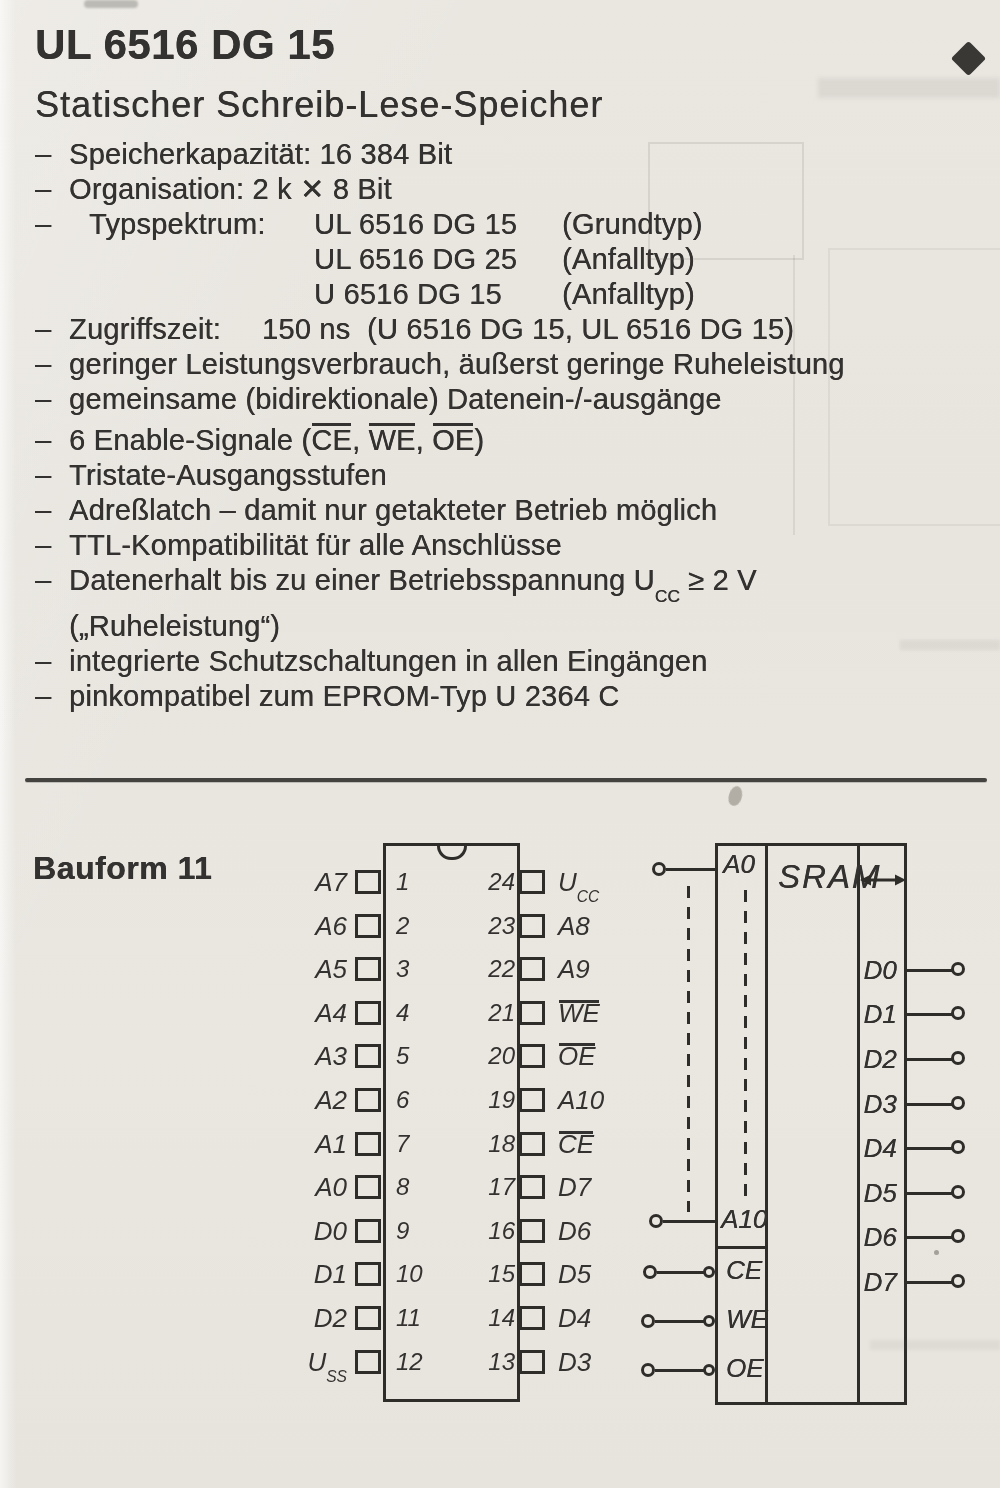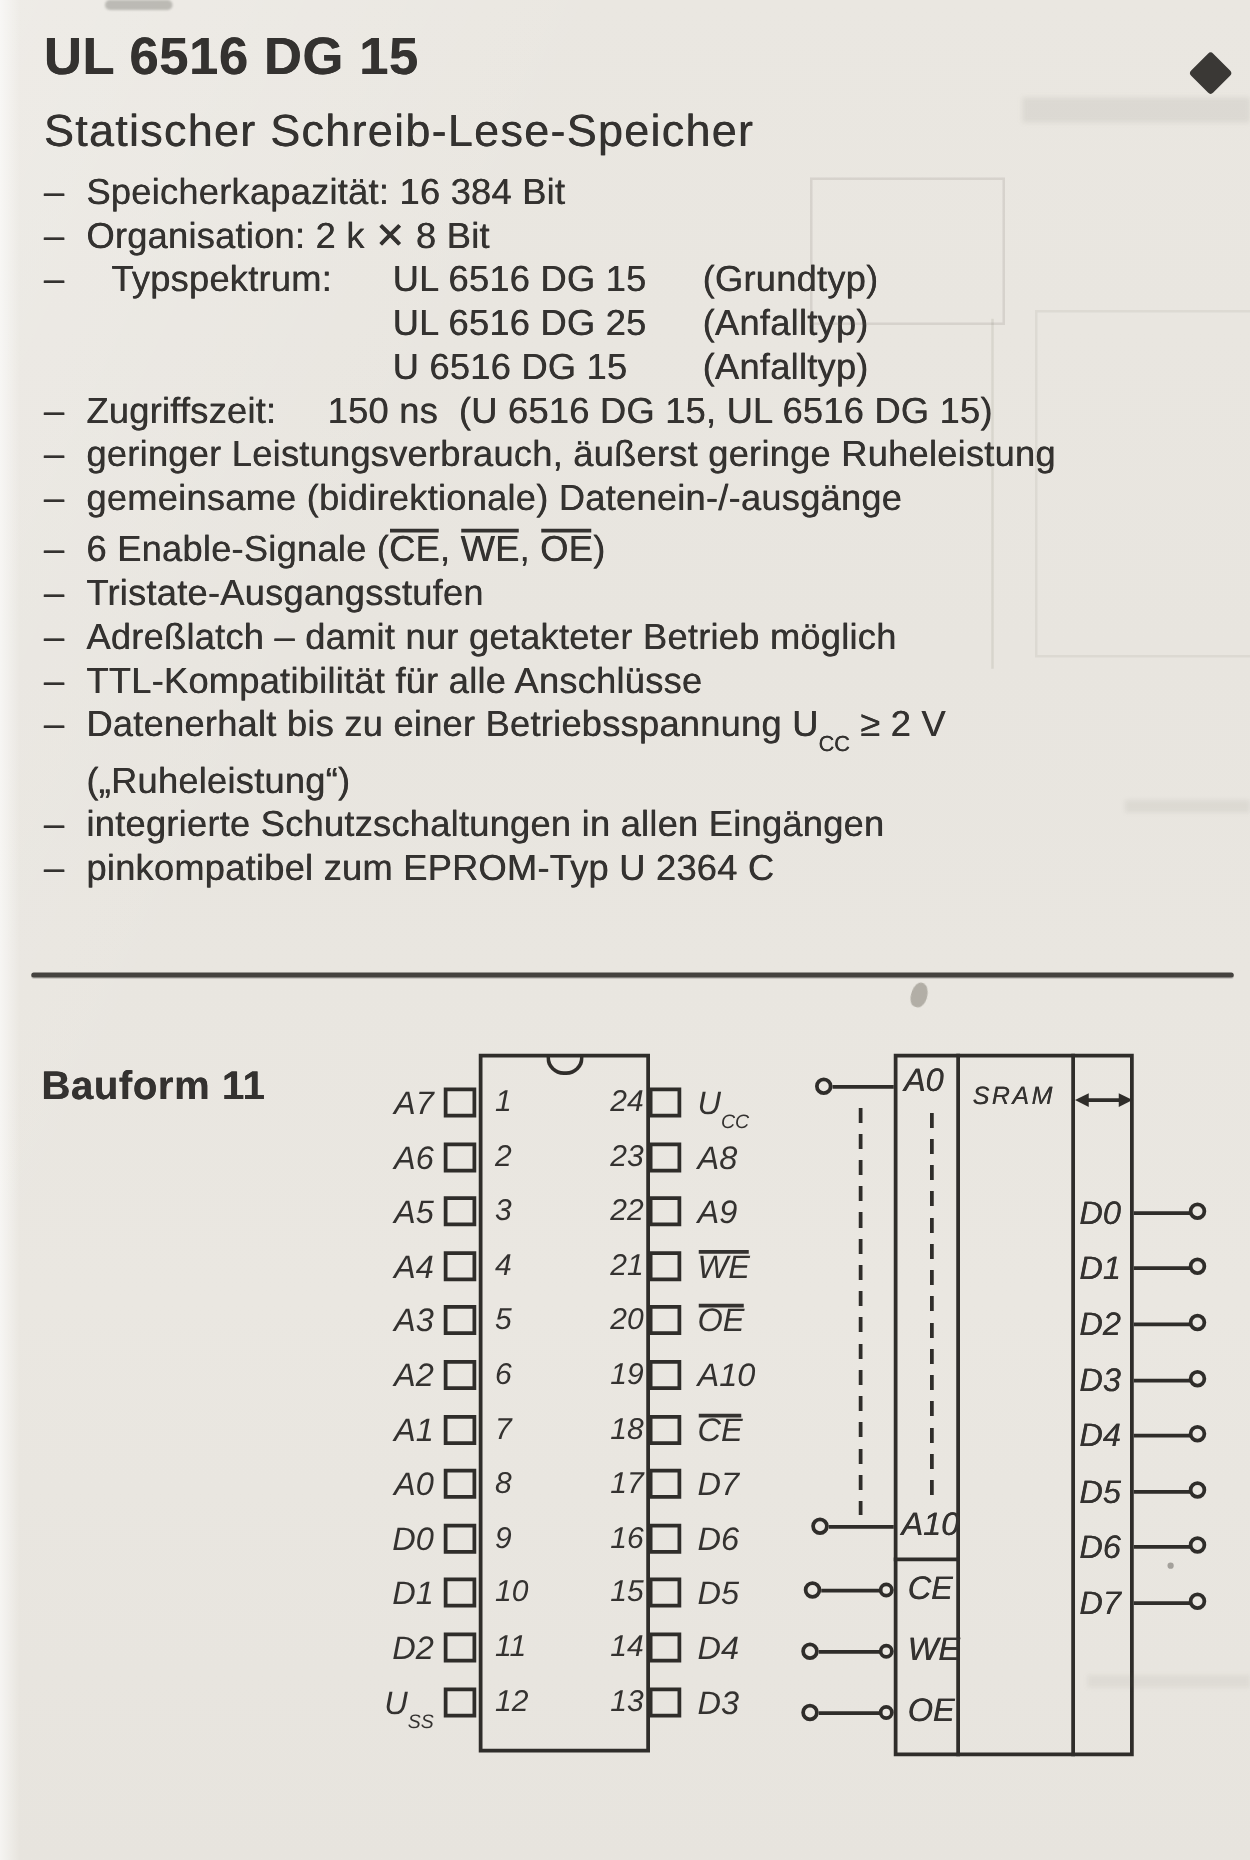--- a/index.html
+++ b/index.html
@@ -59,21 +59,21 @@
   .pinrow .pr{position:absolute; left:313px; width:100px;}
 
   .blk-box{position:absolute; left:715px; top:843px; width:186px; height:556px;
     border:3px solid #2f2d2a;}
   .vline{position:absolute; width:3px; background:#2f2d2a;}
   .hline{position:absolute; height:3px; background:#2f2d2a;}
   .dashline{position:absolute; width:3px;
     background-image:repeating-linear-gradient(to bottom,#2f2d2a 0 12px, rgba(0,0,0,0) 12px 21px);}
   .blk-label{position:absolute; font-size:26px; font-style:italic; line-height:26px;
     text-shadow:0.3px 0 0 currentColor;}
-  .sram{letter-spacing:2px; font-size:20px;}
+  .sram{letter-spacing:2px; font-size:33px;}
   .dlabel{position:absolute; left:858px; width:44px; text-align:center;
     font-size:26px; font-style:italic; line-height:26px; text-shadow:0.3px 0 0 currentColor;}
   .wire{position:absolute; height:3px; background:#2f2d2a;}
   .term{position:absolute; width:8px; height:8px; border:3px solid #2f2d2a;
     border-radius:50%; background:#eae7e1;}
   .bubble{position:absolute; width:6px; height:6px; border:3px solid #2f2d2a;
     border-radius:50%; background:#eae7e1;}
   .dblarrow{position:absolute; left:860px; top:872px;}
 
   

